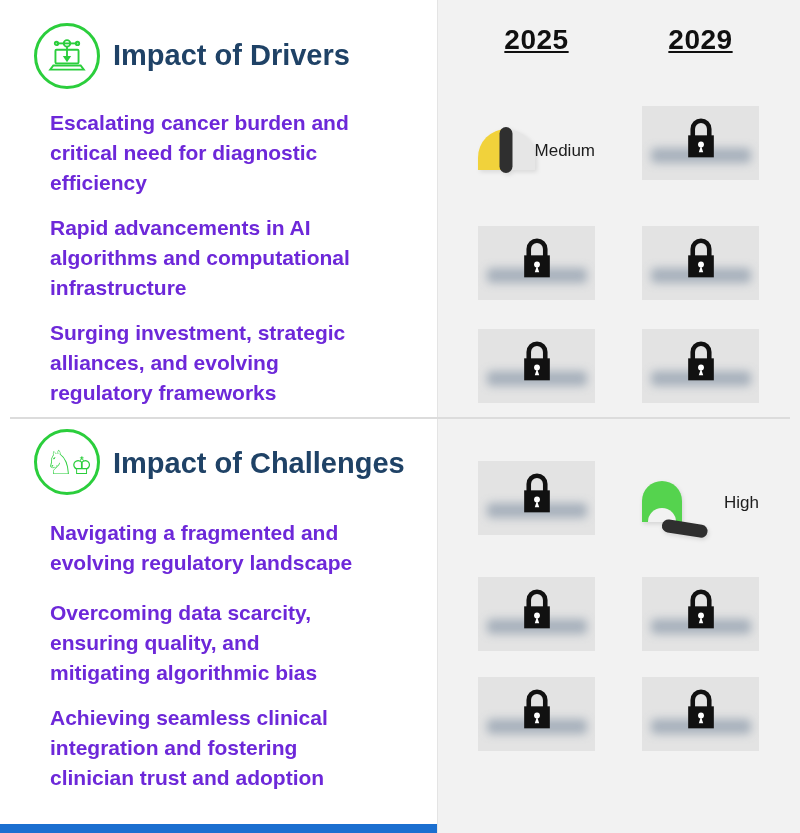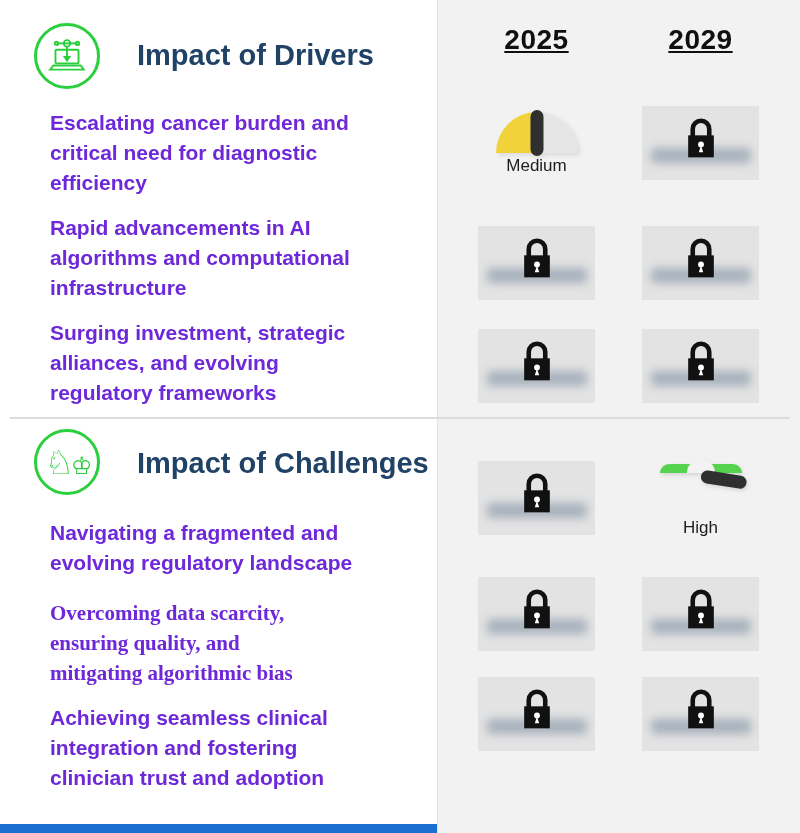--- a/index.html
+++ b/index.html
@@ -17,40 +17,40 @@
   .separator{position:absolute;left:10px;top:417px;width:780px;height:2px;background:#DCDCDC;}
 
   
   .sec-icon{position:absolute;width:66px;height:66px;border:3px solid #2BCE3C;border-radius:50%;
     box-sizing:border-box;display:flex;align-items:center;justify-content:center;background:#fff;}
   .sec-icon.drivers{left:34px;top:23px;}
   .sec-icon.challenges{left:34px;top:429px;}
   .chess-glyphs{color:#2BCE3C;line-height:1;letter-spacing:-3px;}
   .chess-knight{font-size:33px;}
   .chess-king{font-size:24px;}
-  .sec-title{position:absolute;left:113px;font-size:29px;font-weight:bold;color:#1F4266;margin-left:24px;}
+  .sec-title{position:absolute;left:113px;font-size:29px;font-weight:bold;color:#1F4266;}
   .sec-title.drivers{top:39px;}
   .sec-title.challenges{top:447px;}
 
   
   .row-label{position:absolute;left:50px;width:400px;font-size:21px;line-height:30px;
     font-weight:bold;color:#6d28d9;white-space:pre-line;}
   .rl1{top:108px;} .rl2{top:213px;} .rl3{top:318px;}
-  .rl4{top:518px;} .rl5{top:598px;font-family:Liberation Serif, serif;} .rl6{top:703px;}
+  .rl4{top:518px;} .rl5{top:598px;} .rl6{top:703px;}
 
   
   .lock-cell{position:absolute;width:117px;height:74px;background:#E3E3E3;overflow:hidden;cursor:pointer;}
   .c1{left:478px;} .c2{left:642px;}
   .lr1{top:106px;} .lr2{top:226px;} .lr3{top:329px;} .lr4{top:461px;} .lr5{top:577px;} .lr6{top:677px;}
   .smudge{position:absolute;left:9px;top:42px;width:100px;height:15px;background:#93A0AF;
     border-radius:4px;filter:blur(5px);opacity:.75;}
   .lock-svg{position:absolute;left:50%;top:8px;transform:translateX(-50%);}
 
   
-  .gauge-cell{position:absolute;width:117px;height:74px;display:flex;flex-direction:column;align-items:center;}
+  .gauge-cell{position:absolute;width:117px;height:74px;display:flex;flex-direction:row;align-items:center;}
   .gc-medium{left:478px;top:112px;}
   .gc-high{left:642px;top:464px;gap:42px;}
   .gauge{position:relative;width:82px;height:41px;border-radius:82px 82px 0 0;}
   .gauge.medium{background:linear-gradient(90deg,#F1D23B 0 50%,#E6E6E6 50% 100%);
     filter:drop-shadow(2px 2px 2px rgba(0,0,0,0.10));}
   .gauge.high{background:#55D34E;filter:drop-shadow(1px 2px 2px rgba(0,0,0,0.12));}
   .gauge .hole{position:absolute;bottom:0;left:50%;transform:translateX(-50%);
     width:28px;height:14px;border-radius:28px 28px 0 0;background:#F2F2F2;}
   .needle{position:absolute;left:50%;bottom:-3px;width:13px;height:46px;background:#2F2F2F;
     border-radius:7px;transform-origin:50% 100%;}

